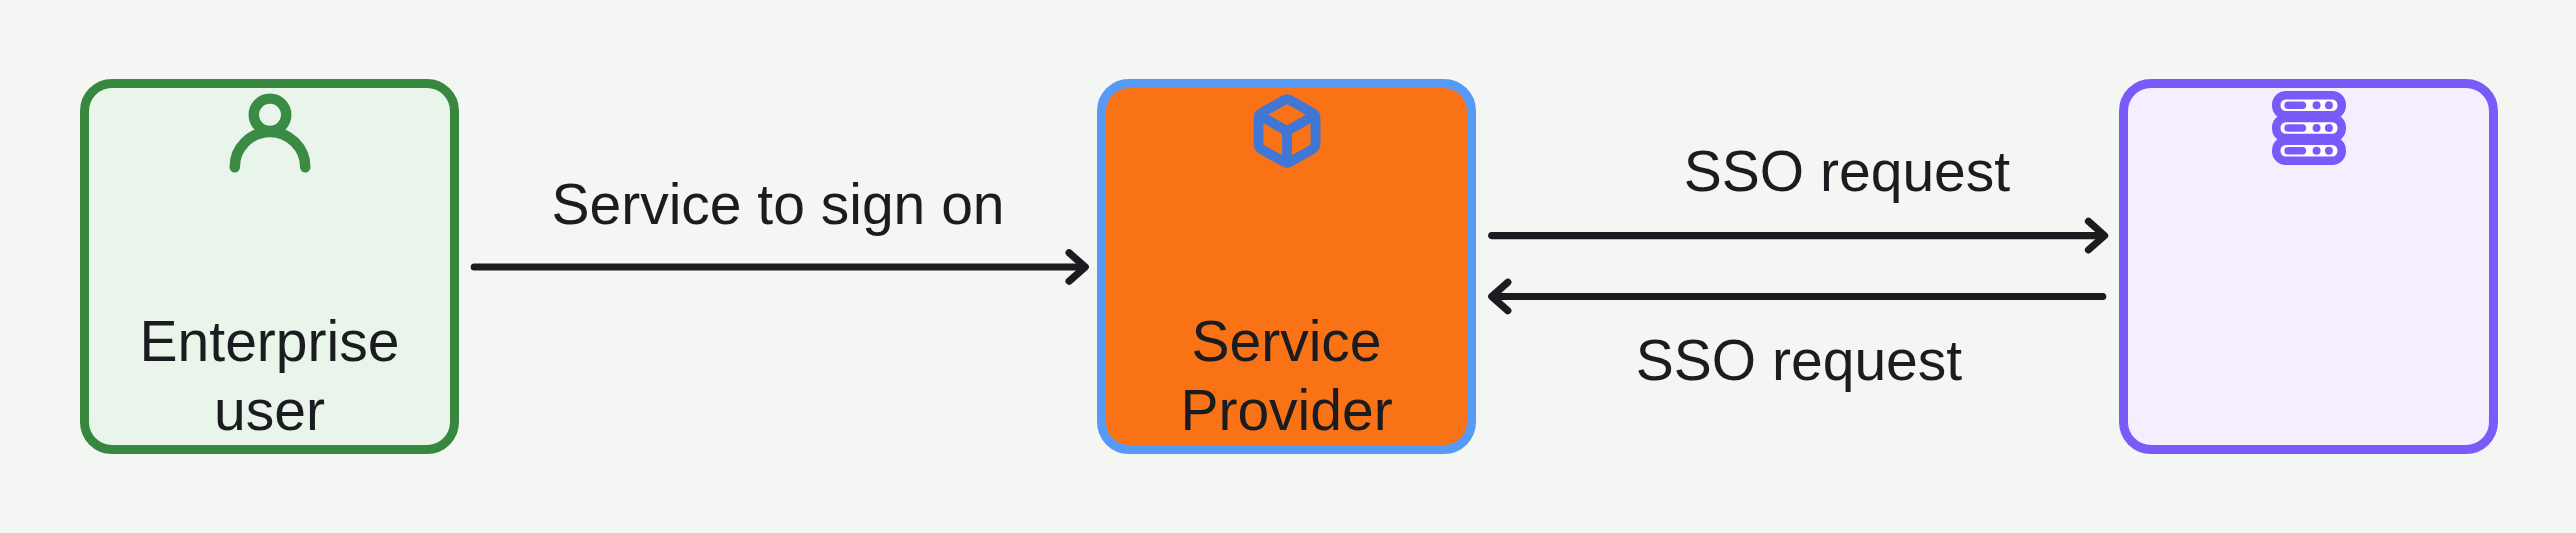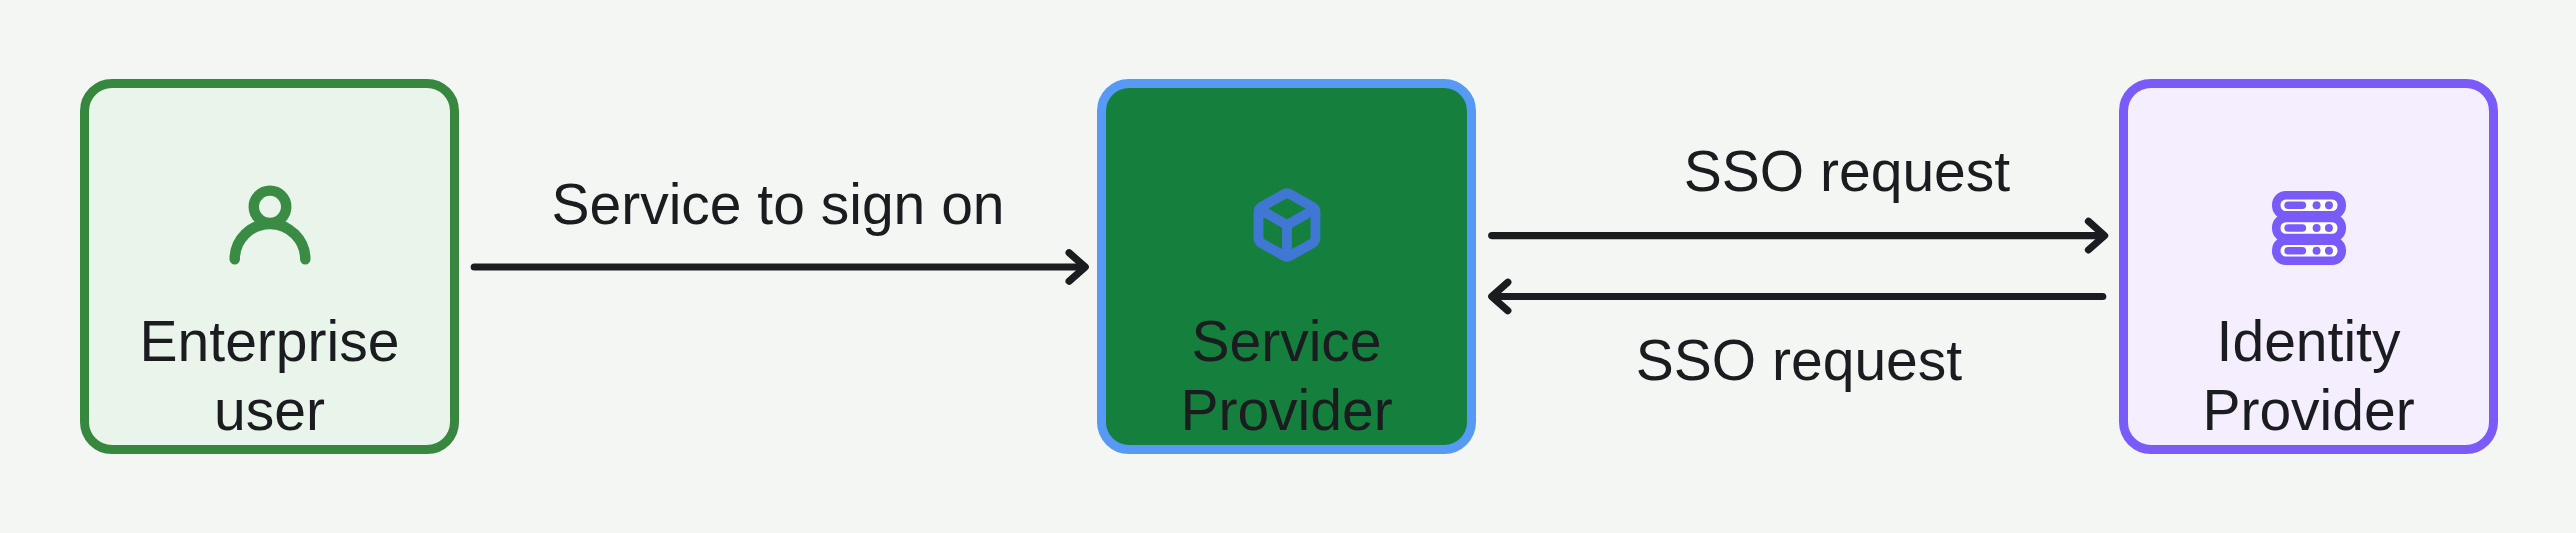--- a/index.html
+++ b/index.html
@@ -15,21 +15,21 @@
     position: absolute;
     top: 79px;
     width: 379px;
     height: 375px;
     border: 9.5px solid #888;
     border-radius: 32px;
     background: #eee;
     display: flex;
     flex-direction: column;
     align-items: center;
-    justify-content: flex-end;
+    justify-content: space-between;
     gap: 42px;
     padding-top: 3px;
   }
   .node-0 { left: 80px; }
   .node-1 { left: 1097px; }
   .node-2 { left: 2119px; }
 
   .node-icon { display: block; flex: 0 0 auto; }
 
   .node-label {
@@ -76,21 +76,21 @@
 <div class="canvas">
 
   <div class="node node-0" style="border-color: rgb(55, 135, 63); background: rgb(233, 244, 234);">
     <svg class="node-icon" width="88" height="82" viewBox="0 0 92 86" aria-hidden="true" style="color: rgb(58, 140, 68);">
       <circle cx="46" cy="25" r="17" fill="none" stroke="currentColor" stroke-width="11"></circle>
       <path d="M9 80 a37 37 0 0 1 74 0" fill="none" stroke="currentColor" stroke-width="11" stroke-linecap="round"></path>
     </svg>
     <div class="node-label" style="color: rgb(26, 28, 31);">Enterprise user</div>
   </div>
 
-  <div class="node node-1" style="border-color: rgb(86, 154, 245); background: #15803d;">
+  <div class="node node-1" style="border-color: rgb(86, 154, 245); background: #f97316;">
     <svg class="node-icon" width="76" height="80" viewBox="0 0 24 24" aria-hidden="true" style="color: rgb(65, 119, 212);">
       <g fill="none" stroke="currentColor" stroke-width="3.1" stroke-linecap="round" stroke-linejoin="round">
         <path d="M21 8a2 2 0 0 0-1-1.73l-7-4a2 2 0 0 0-2 0l-7 4A2 2 0 0 0 3 8v8a2 2 0 0 0 1 1.73l7 4a2 2 0 0 0 2 0l7-4A2 2 0 0 0 21 16Z"></path>
         <path d="M3.3 7 12 12l8.7-5"></path>
         <path d="M12 22V12"></path>
       </g>
     </svg>
     <div class="node-label" style="color: rgb(26, 28, 31);">Service Provider</div>
   </div>
 
@@ -106,21 +106,20 @@
         <rect x="13" y="35" width="23" height="8" rx="4"></rect>
         <rect x="13" y="59" width="23" height="8" rx="4"></rect>
         <circle cx="47" cy="15" r="4.2"></circle>
           <circle cx="60" cy="15" r="4.2"></circle>
         <circle cx="47" cy="39" r="4.2"></circle>
           <circle cx="60" cy="39" r="4.2"></circle>
         <circle cx="47" cy="63" r="4.2"></circle>
           <circle cx="60" cy="63" r="4.2"></circle>
       </g>
     </svg>
-    <div class="node-label" style="color: rgb(26, 28, 31);">Identity Provider</div>
   </div>
 
   <svg class="edges" aria-hidden="true" style="color: rgb(26, 28, 31);" viewBox="0 0 2704 560" width="2576" height="533">
     <g>
       <path d="M497 280.5 H1135"></path>
       <path d="M1122 265.5 L1139 280.5 L1122 295.5"></path>
     </g>
     <g>
       <path d="M1566 247.5 H2206"></path>
       <path d="M2193 232.5 L2210 247.5 L2193 262.5"></path>

